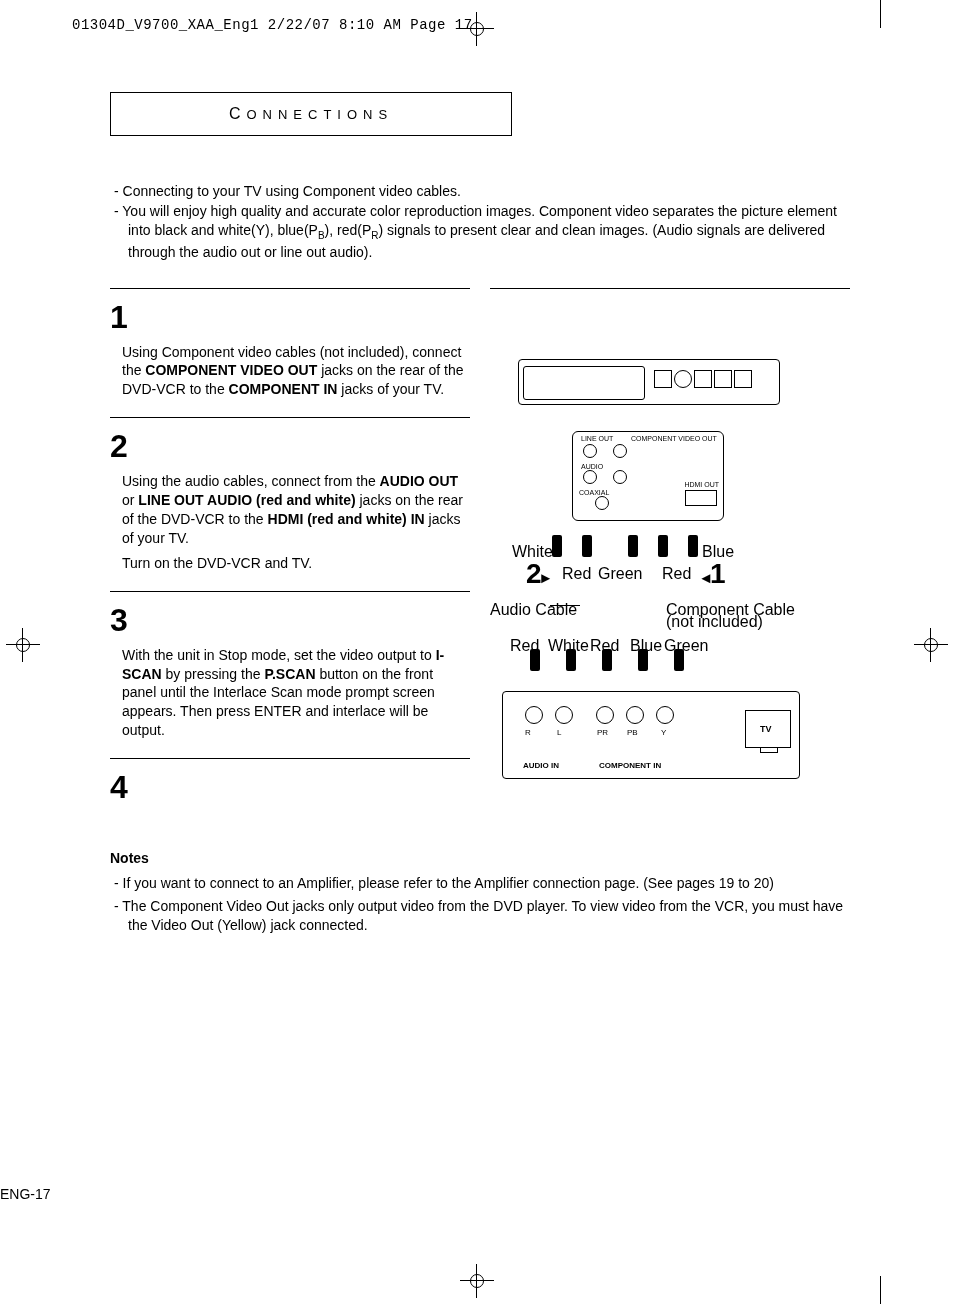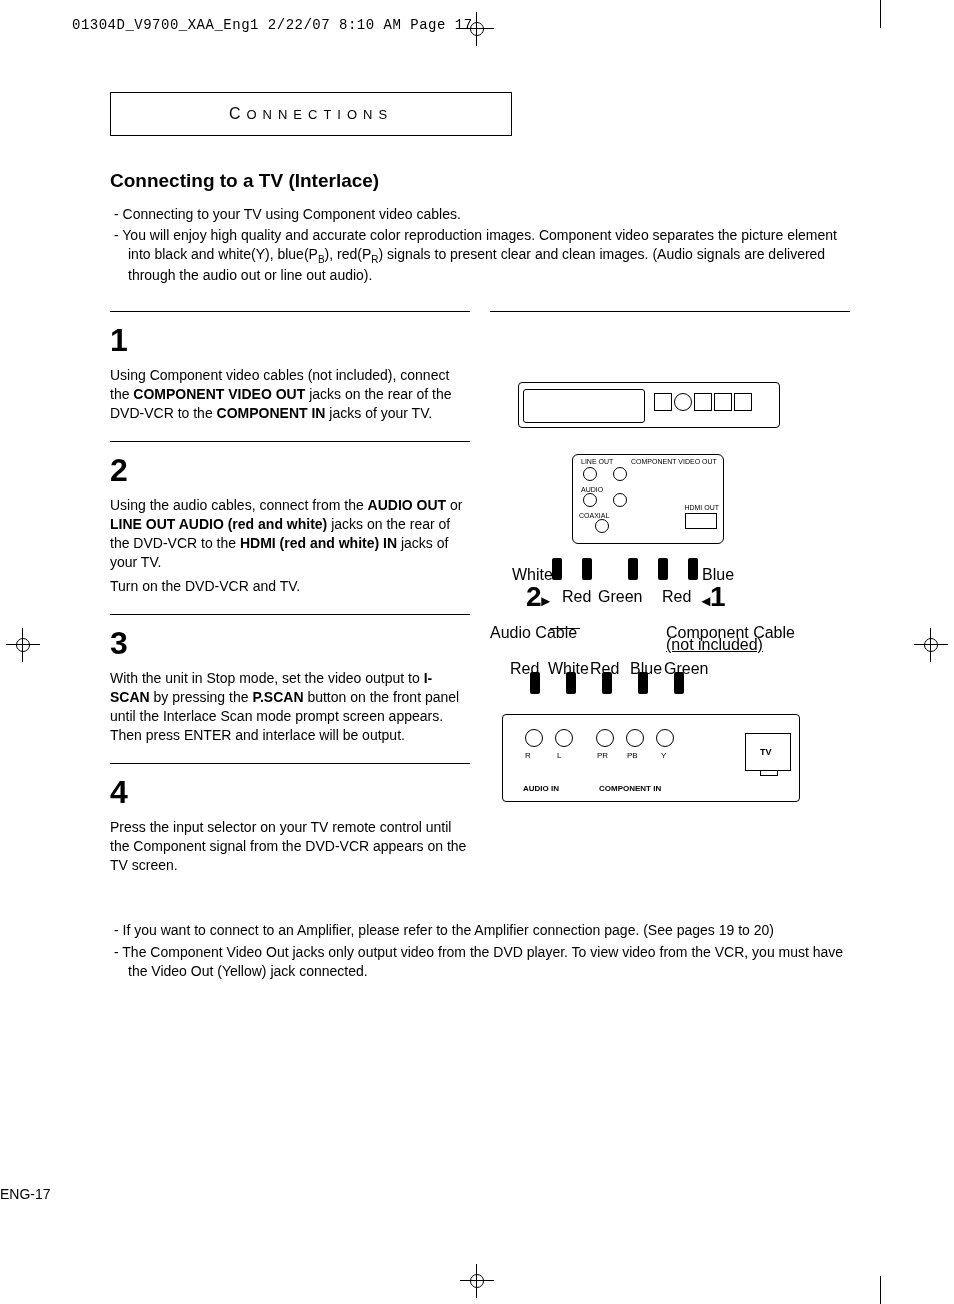--- a/index.html
+++ b/index.html
@@ -53,21 +53,21 @@
     width: 740px;
   }
 
   .section-box {
     border: 1px solid #000;
     width: 400px;
     padding: 10px 0;
     text-align: center;
     letter-spacing: 6px;
     font-size: 13px;
-    margin-bottom: 32px;
+    margin-bottom: 46px;
   }
   .section-box .first{font-size:16px;letter-spacing:6px;}
 
   h2.title {
     font-size: 19px;
     font-weight: bold;
     margin: 0 0 12px 0;
   }
   .intro { margin-bottom: 26px; }
   .intro p { margin: 0 0 2px 0; padding-left: 18px; text-indent: -14px; }
@@ -84,21 +84,21 @@
     border-top: 1px solid #000;
     padding-top: 8px;
     margin-bottom: 18px;
   }
   .step-num {
     font-size: 32px;
     font-weight: bold;
     margin: 4px 0 10px 0;
     line-height: 1;
   }
-  .step p { margin: 0 0 6px 0; }
+  .step p { margin: 0 0 6px 12px; }
   b { font-weight: bold; }
 
   .diagram-col {
     flex: 1;
     border-top: 1px solid #000;
     padding-top: 8px;
   }
   .diagram-box {
     margin-top: 62px;
     width: 320px; height: 420px;
@@ -165,21 +165,20 @@
   </div>
 <div class="vguide1"></div>
 <div class="vguide2"></div>
 
 <div class="page">
 
   <div class="section-box">
     <span class="first">C</span><span>ONNECTIONS</span>
   </div>
 
-  <h2 class="title">Connecting to a TV (Interlace)</h2>
 
   <div class="intro">
     <p>Connecting to your TV using Component video cables.</p>
     <p>You will enjoy high quality and accurate color reproduction images. Component video separates the picture element into black and white(Y), blue(P<span class="sub">B</span>), red(P<span class="sub">R</span>) signals to present clear and clean images. (Audio signals are delivered through the audio out or line out audio).</p>
   </div>
 
   <div class="steps-area">
     <div class="steps-col">
       <div class="step">
         <div class="step-num">1</div>
@@ -189,21 +188,20 @@
         <div class="step-num">2</div>
         <p>Using the audio cables, connect from the <b>AUDIO OUT</b> or <b>LINE OUT AUDIO (red and white)</b>  jacks on the rear of the DVD-VCR to the <b>HDMI (red and white) IN</b> jacks of your TV.</p>
         <p>Turn on the DVD-VCR and TV.</p>
       </div>
       <div class="step">
         <div class="step-num">3</div>
         <p>With the unit in Stop mode, set the video output to <b>I-SCAN</b> by pressing the <b>P.SCAN</b> button on the front panel until the Interlace Scan mode prompt screen appears. Then press ENTER and interlace will be output.</p>
       </div>
       <div class="step">
         <div class="step-num">4</div>
-        <p>Press the input selector on your TV remote control until the Component signal from the DVD-VCR appears on the TV screen.</p>
       </div>
     </div>
 
     <div class="diagram-col">
       <div class="diagram-box">
         <div class="dvd-body">
           <div class="dvd-slot"></div>
           <div class="dvd-ctrl">
             <span class="mini"></span><span class="mini r"></span><span class="mini"></span><span class="mini"></span><span class="mini"></span>
           </div>
@@ -234,21 +232,21 @@
         <div class="plabel" style="top:204px;left:108px;">Green</div>
         <div class="plabel" style="top:204px;left:172px;">Red</div>
         <div class="plabel" style="top:182px;left:212px;">Blue</div>
 
         <div class="bignum arrow-r" style="top:196px;left:36px;">2</div>
         <div class="bignum arrow-l" style="top:196px;left:212px;">1</div>
 
         <div class="plabel" style="top:240px;left:0px;">Audio Cable</div>
         <div class="cable" style="top:246px;left:60px;height:1px;width:30px;"></div>
         <div class="plabel" style="top:240px;left:176px;">Component Cable</div>
-        <div class="plabel" style="top:252px;left:176px;text-decoration:underline;">(not included)</div>
+        <div class="plabel" style="top:252px;left:176px;">(not included)</div>
 
         <div class="plug" style="top:290px;left:40px;"></div>
         <div class="plug" style="top:290px;left:76px;"></div>
         <div class="plug" style="top:290px;left:112px;"></div>
         <div class="plug" style="top:290px;left:148px;"></div>
         <div class="plug" style="top:290px;left:184px;"></div>
 
         <div class="plabel" style="top:276px;left:20px;">Red</div>
         <div class="plabel" style="top:276px;left:58px;">White</div>
         <div class="plabel" style="top:276px;left:100px;">Red</div>
@@ -269,19 +267,20 @@
           <div class="plabel" style="bottom:6px;left:96px;font-size:8px;font-weight:bold;">COMPONENT IN</div>
           <div class="tv-icon">
             <div class="plabel" style="top:12px;left:14px;font-size:9px;font-weight:bold;">TV</div>
           </div>
         </div>
       </div>
     </div>
   </div>
 
   <div class="notes-sec">
+    <h4>Notes</h4>
     <p>If you want to connect to an Amplifier, please refer to the Amplifier connection page. (See pages 19 to 20)</p>
     <p>The Component Video Out jacks only output video from the DVD player. To view video from the VCR, you must have the Video Out (Yellow) jack connected.</p>
   </div>
 
 </div>
 
 <div class="footer">ENG-17</div>
 
 </body></html>

